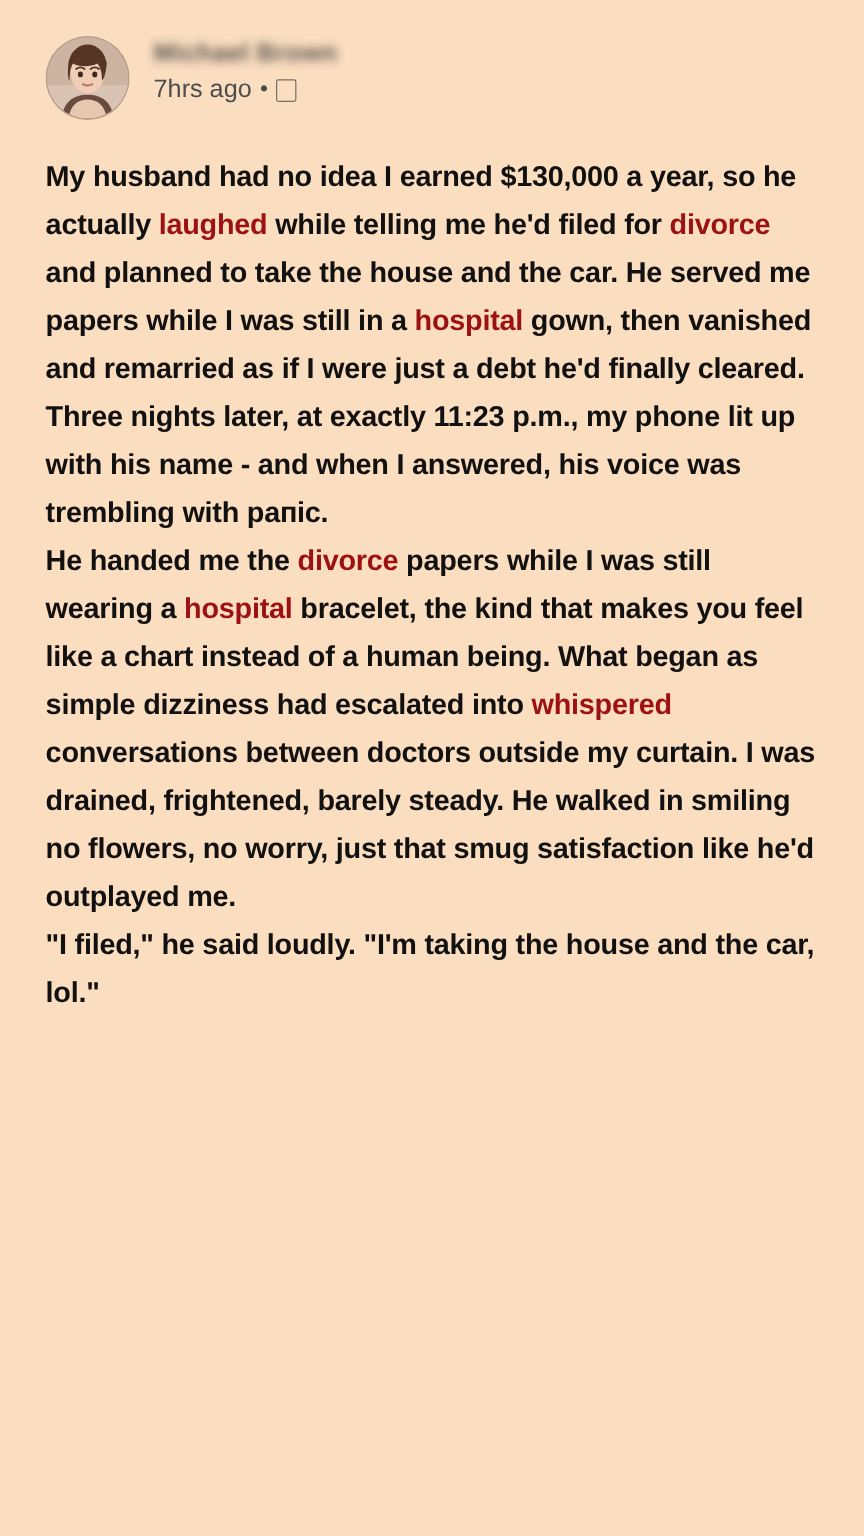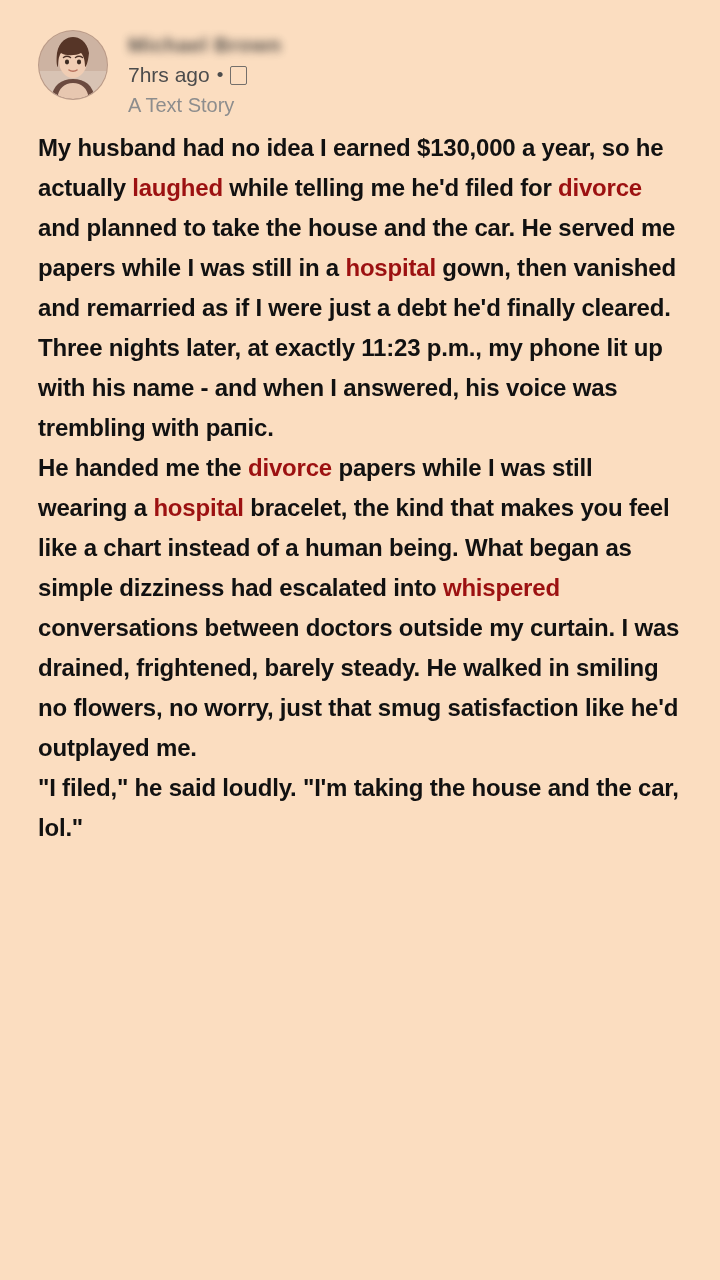--- a/index.html
+++ b/index.html
@@ -133,21 +133,20 @@
       </svg>
     </div>
 
     <div class="header-text">
       <div class="author-name">Michael Brown</div>
       <div class="meta-line">
         <span>7hrs ago</span>
         <span class="meta-dot">•</span>
         <span class="globe-icon"></span>
       </div>
-      <div class="story-type">A Text Story</div>
     </div>
 
   </div>
 
   <div class="body-text">
     <p class="para"><span>My husband had no idea I earned $130,000 a year, so he actually </span><span class="hl" style="color: rgb(156, 17, 17);">laughed</span><span> while telling me he'd filed for </span><span class="hl" style="color: rgb(156, 17, 17);">divorce</span><span> and planned to take the house and the car. He served me papers while I was still in a </span><span class="hl" style="color: rgb(156, 17, 17);">hospital</span><span> gown, then vanished and remarried as if I were just a debt he'd finally cleared. Three nights later, at exactly 11:23 p.m., my phone lit up with his name - and when I answered, his voice was trembling with paпic.</span></p>
     <p class="para"><span>He handed me the </span><span class="hl" style="color: rgb(156, 17, 17);">divorce</span><span> papers while I was still wearing a </span><span class="hl" style="color: rgb(156, 17, 17);">hospital</span><span> bracelet, the kind that makes you feel like a chart instead of a human being. What began as simple dizziness had escalated into </span><span class="hl" style="color: rgb(156, 17, 17);">whispered</span><span> conversations between doctors outside my curtain. I was drained, frightened, barely steady. He walked in smiling no flowers, no worry, just that smug satisfaction like he'd outplayed me.</span></p>
     <p class="para"><span>"I filed," he said loudly. "I'm taking the house and the car, lol."</span></p>
   </div>
 

